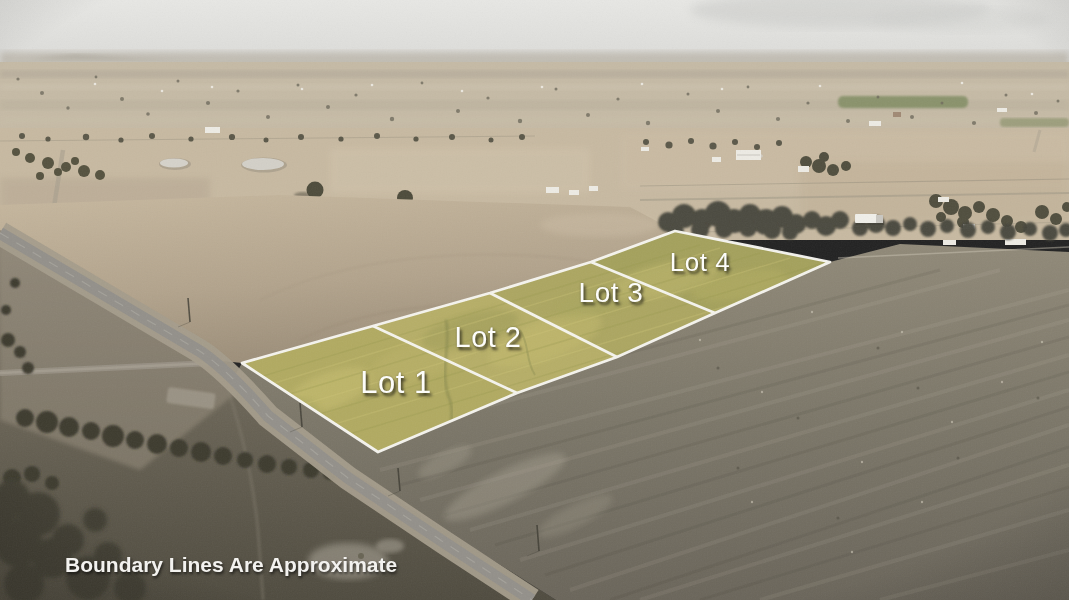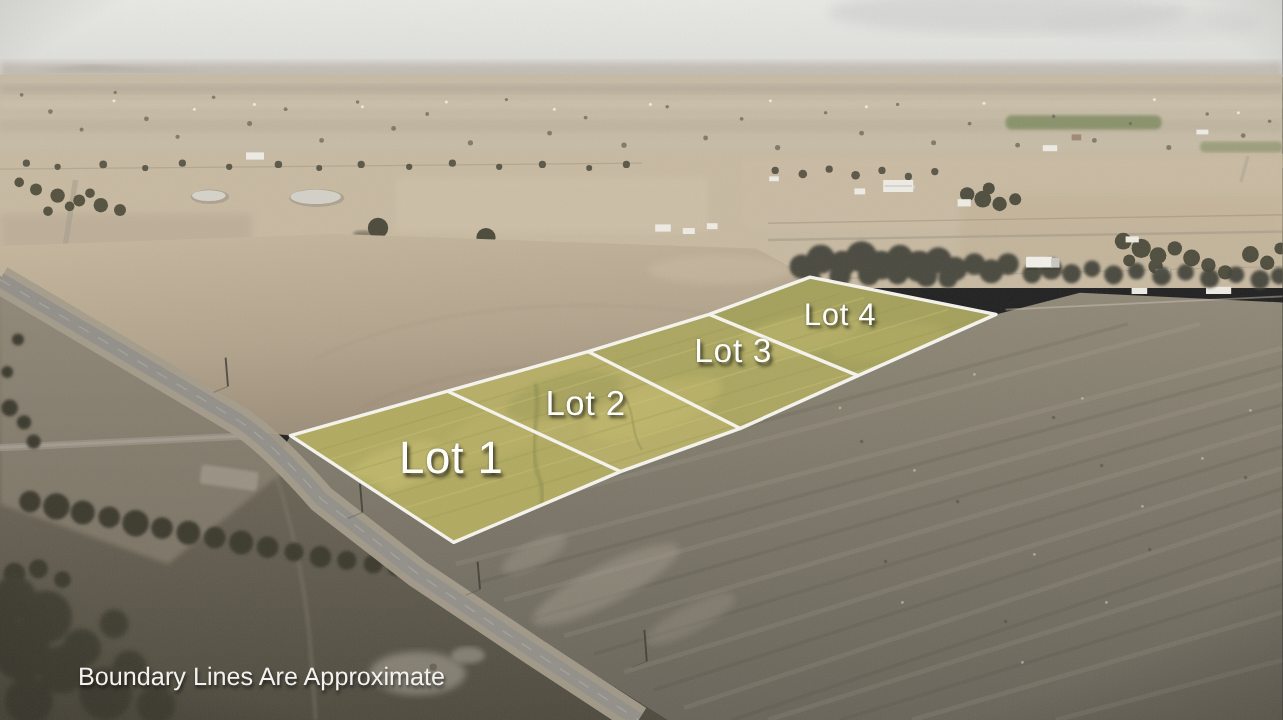--- a/index.html
+++ b/index.html
@@ -2,25 +2,25 @@
 <html><head>
 <meta charset="utf-8">
 <style>
   html,body{margin:0;padding:0;background:#222;}
   .stage{position:relative;width:1069px;height:600px;overflow:hidden;
          font-family:"Liberation Sans", sans-serif;}
   .stage svg{position:absolute;inset:0;display:block;}
   .lot-label{position:absolute;transform:translate(-50%,-50%);
     color:#fdfdfa;font-weight:400;letter-spacing:.5px;white-space:nowrap;
     text-shadow:2px 3px 3px rgba(30,28,20,.75), 0 0 2px rgba(0,0,0,.3);}
-  .l1{left:376px;top:383px;font-size:38px;}
+  .l1{left:396px;top:383px;font-size:31px;}
   .l2{left:488px;top:337px;font-size:29px;text-align:right;}
   .l3{left:611px;top:293px;font-size:28px;}
   .l4{left:700px;top:262px;font-size:26px;}
-  .disclaimer{position:absolute;left:65px;top:553px;font-size:21px;font-weight:400;
+  .disclaimer{position:absolute;left:65px;top:553px;font-size:21px;font-weight:700;
     color:#f3f2ef;text-shadow:1px 2px 3px rgba(0,0,0,.65);white-space:nowrap;}
 </style>
 </head>
 <body>
 
 <div class="stage">
 <svg width="1069" height="600" viewBox="0 0 1069 600">
   <defs>
     <linearGradient id="skyG" x1="0" y1="0" x2="0" y2="1">
       <stop offset="0" stop-color="#e7e7e4"></stop>

